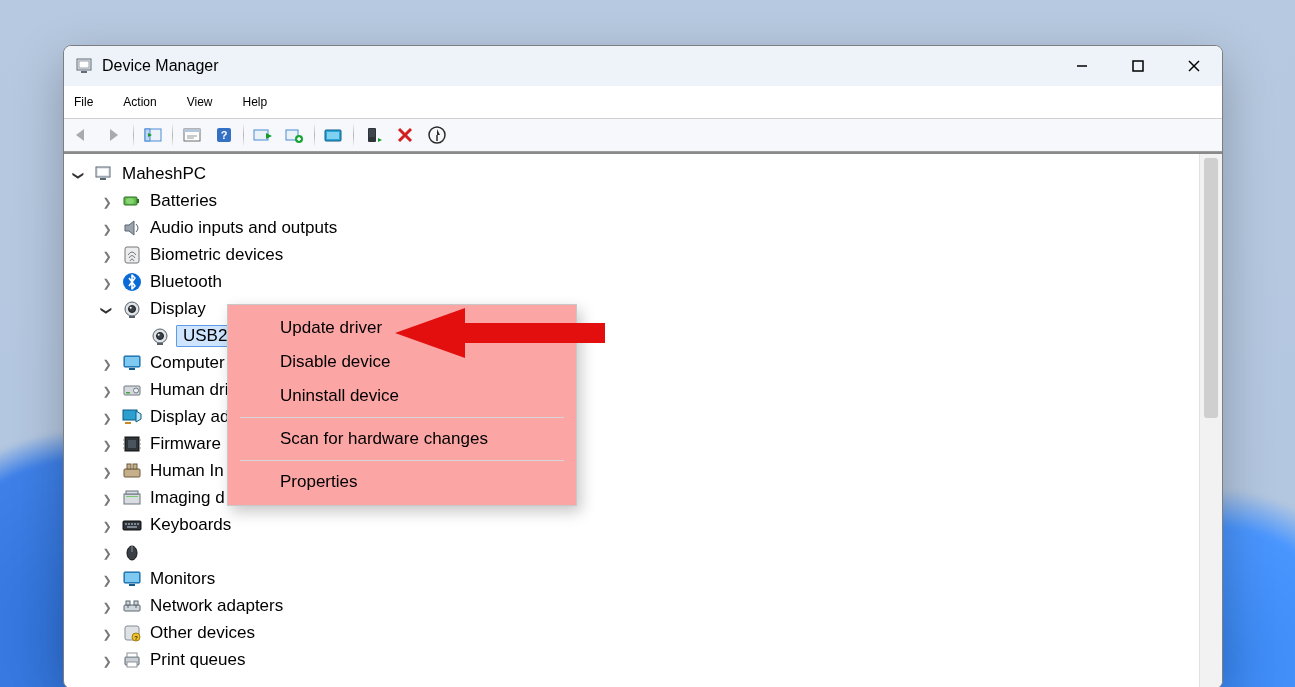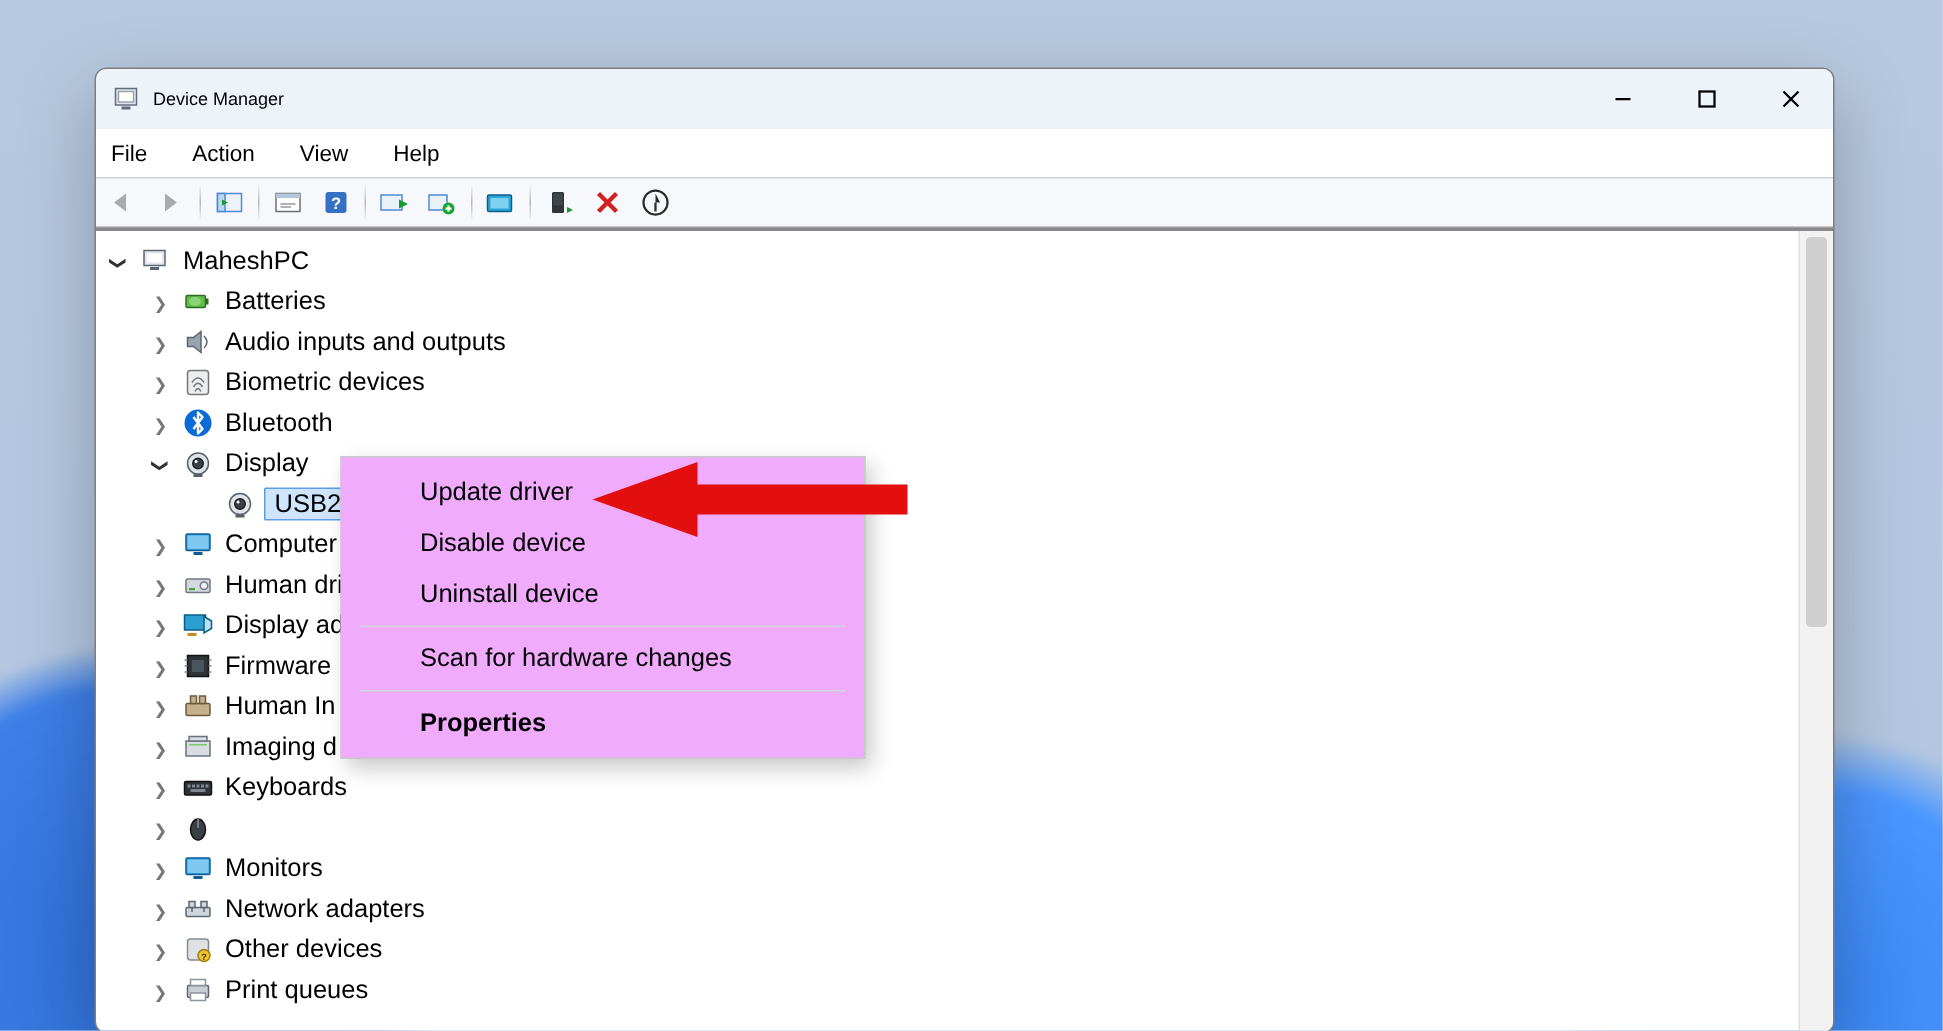--- a/index.html
+++ b/index.html
@@ -64,21 +64,21 @@
   .app-icon-slot {
     width: 20px;
     height: 20px;
     margin-right: 8px;
     display: inline-flex;
     align-items: center;
     justify-content: center;
   }
   .titlebar .title {
     flex: 1;
-    font-size: 12px;
+    font-size: 16px;
     color: #000;
   }
   .win-controls {
     display: flex;
     align-items: stretch;
     height: 100%;
   }
   .win-btn {
     width: 56px;
     display: flex;
@@ -89,21 +89,21 @@
   .win-btn svg { display: block; }
 
   
   .menubar {
     height: 32px;
     display: flex;
     align-items: center;
     gap: 22px;
     padding-left: 6px;
     background: #ffffff;
-    font-size: 15px;
+    font-size: 12px;
     color: #000;
   }
   .menu-item { padding: 2px 4px; }
 
   
   .toolbar {
     height: 32px;
     display: flex;
     align-items: center;
     gap: 0;
@@ -191,33 +191,33 @@
     padding: 0 6px;
     border-radius: 1px;
   }
 
   
   .context-menu {
     position: absolute;
     left: 163px;
     top: 150px;
     width: 348px;
-    background: #f0abfc;
+    background: #fca5a5;
     border: 1px solid #c8c8c8;
     box-shadow: 4px 6px 14px rgba(0,0,0,.22);
     padding: 6px 0;
     font-size: 17px;
     color: #000;
     z-index: 20;
   }
   .menu-row {
     padding: 6px 20px 6px 52px;
     line-height: 22px;
   }
-  .menu-row.bold { font-weight: 700; }
+  .menu-row.bold { font-weight: 400; }
   .menu-sep {
     height: 1px;
     background: #d6d6d6;
     margin: 4px 12px;
   }
 
   
   .arrow-annot {
     position: absolute;
     left: 395px;

